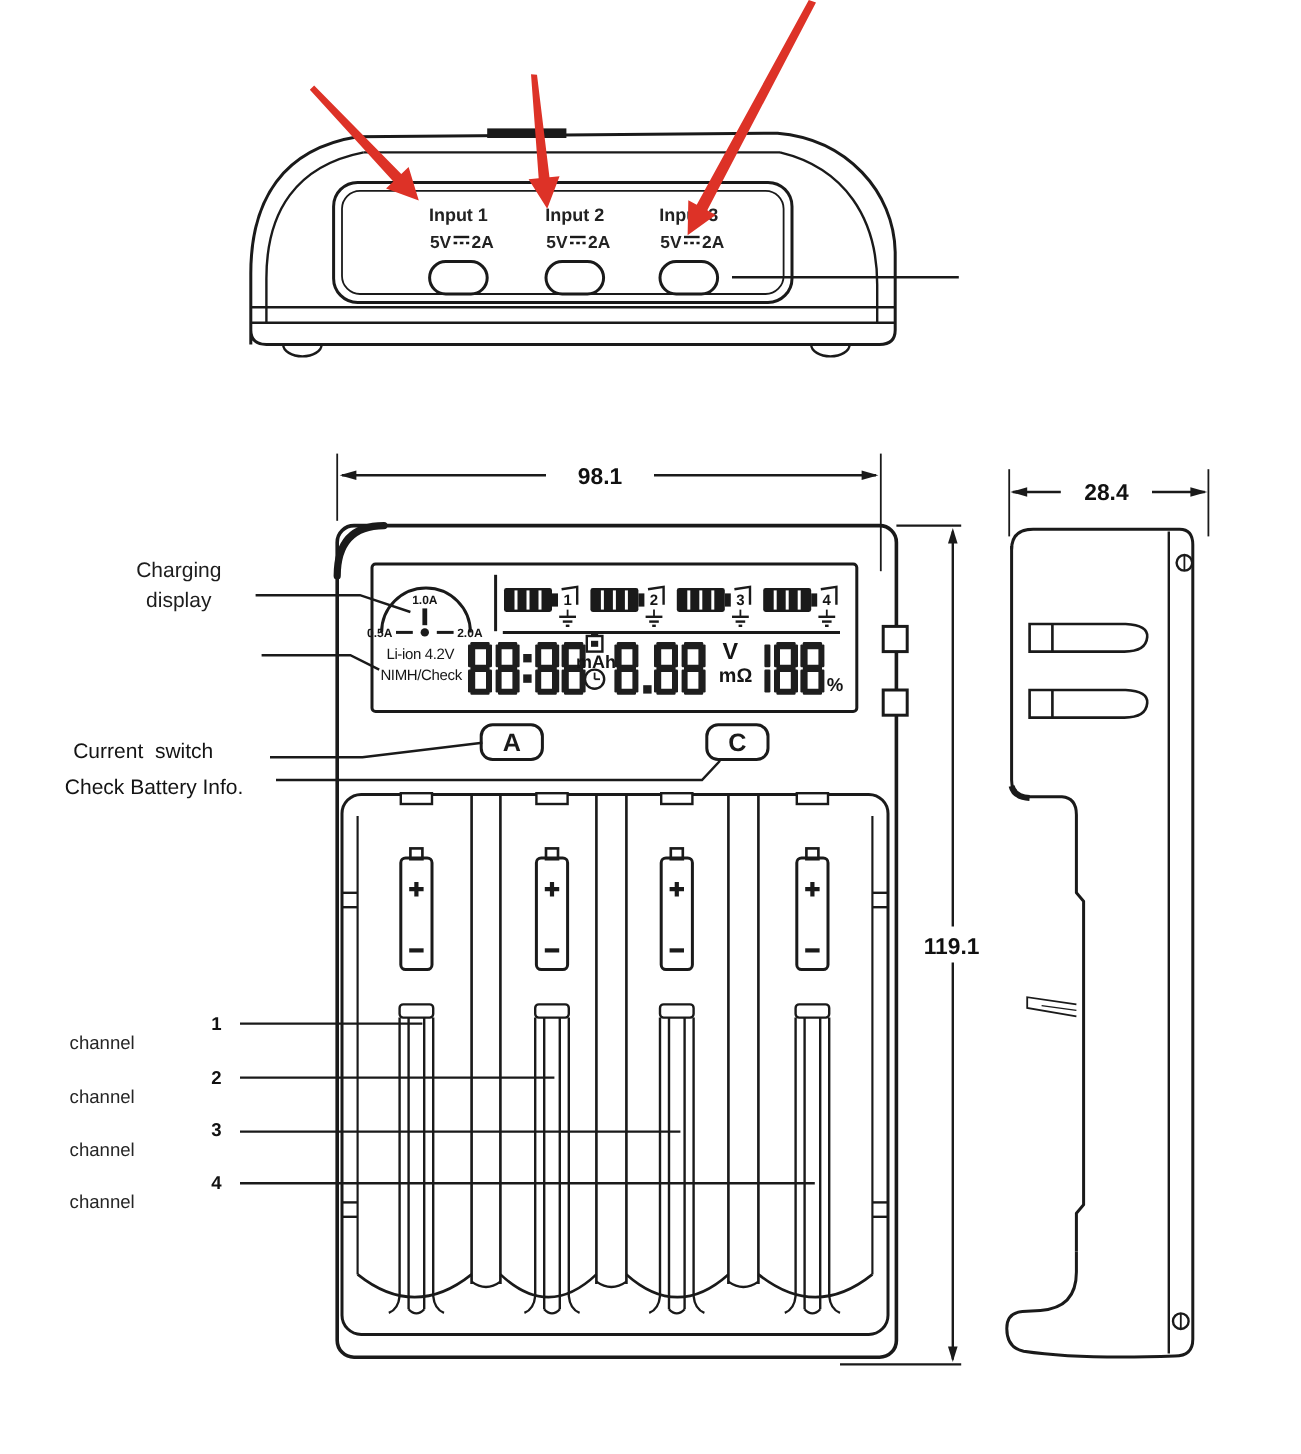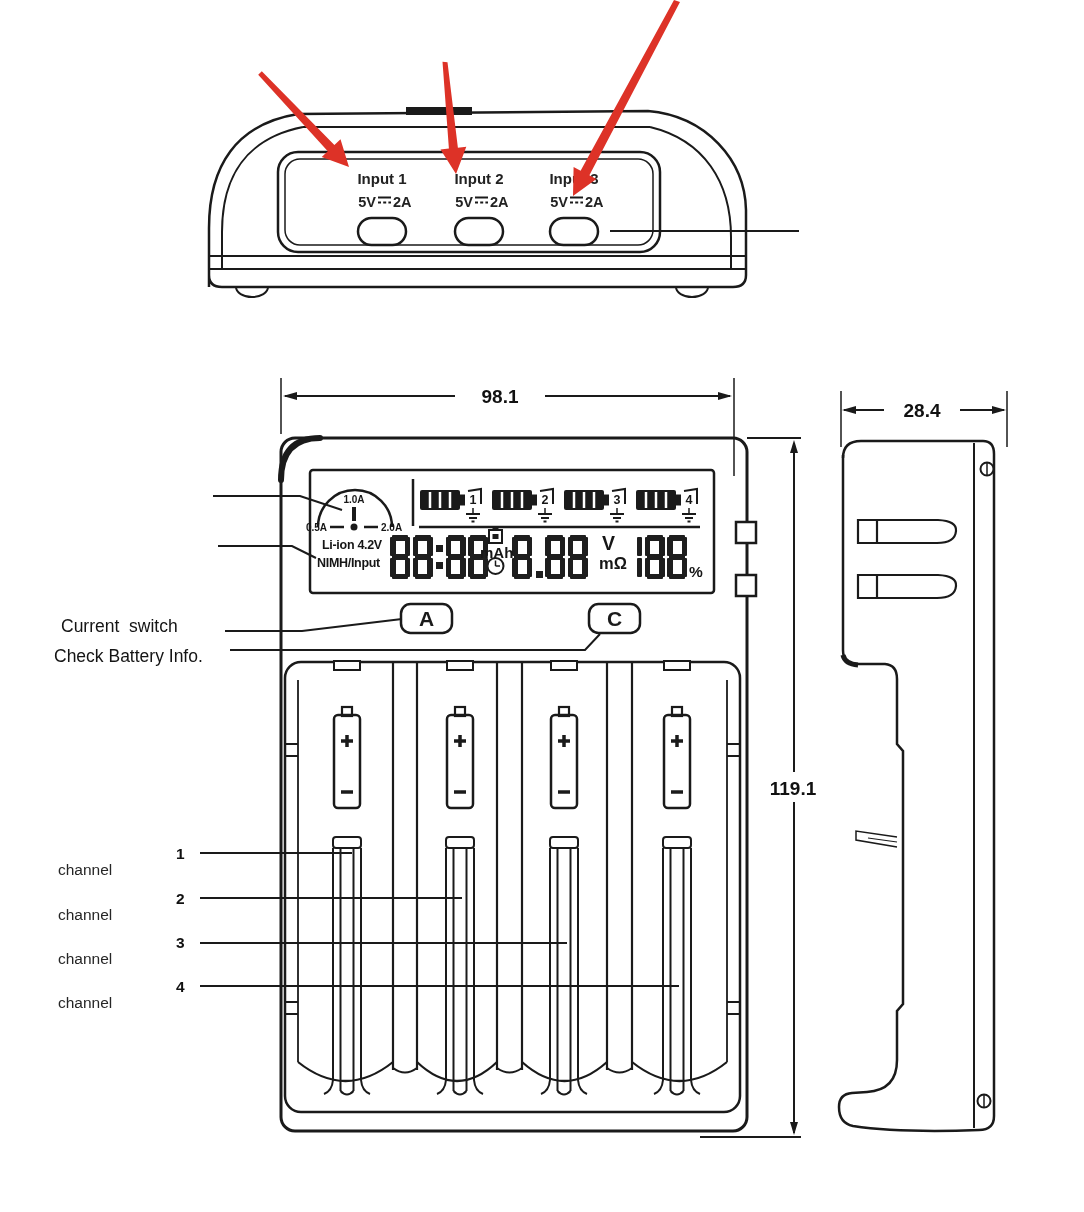--- a/index.html
+++ b/index.html
@@ -9,21 +9,21 @@
   .abs{position:absolute;}
   .note{left:806px;top:138px;font-size:19px;line-height:26px;letter-spacing:-0.2px;color:#0e0e0e;}
   .note .b{font-weight:700;}
   .co-charging{left:94px;top:463px;width:110px;text-align:center;font-size:17.5px;line-height:25px;color:#1d1d1d;}
   .co-timecap{left:54px;top:537px;font-size:14.5px;line-height:23px;font-weight:700;color:#1d1d1d;}
   .co-current{left:61px;top:616px;font-size:17.5px;color:#141414;white-space:pre;}
   .co-check{left:54px;top:646px;font-size:17.5px;color:#141414;}
   .ch-row{left:0;top:0;height:18px;font-size:15.5px;color:#262626;}
   .ch-row .lbl{position:absolute;left:58px;margin-top:16px;}
   .ch-row .num{position:absolute;left:176px;font-weight:700;color:#111;}
-  .lcd-chem{font-size:12.5px;font-weight:700;color:#161616;letter-spacing:-0.3px;}
+  .lcd-chem{font-size:12.5px;font-weight:400;color:#161616;letter-spacing:-0.3px;}
   .lcd-small{font-weight:700;color:#161616;}
   
   .sseg{position:absolute;display:flex;align-items:flex-end;gap:2.5px;height:44px;}
   .sd{position:relative;width:20px;height:44px;}
   .sd.narrow{width:11px;}
   .sg{position:absolute;background:#1e1e1e;border-radius:1px;}
   .sg.a{left:2px;right:2px;top:0;height:5.5px;}
   .sg.b{right:0;top:2px;width:5.5px;height:calc(50% - 3px);}
   .sg.c{right:0;bottom:2px;width:5.5px;height:calc(50% - 3px);}
   .sg.d{left:2px;right:2px;bottom:0;height:5.5px;}
@@ -361,20 +361,24 @@
       <path d="M230,650 L585,650 L600,634"></path>
       <line x1="200" y1="853" x2="352" y2="853"></line>
       <line x1="200" y1="898" x2="462" y2="898"></line>
       <line x1="200" y1="943" x2="567" y2="943"></line>
       <line x1="200" y1="986" x2="679" y2="986"></line>
     </g>
   </g>
 </svg>
 
 
+<div class="abs co-charging">
+  <div>Charging</div>
+  <div>display</div>
+</div>
 <div class="abs co-current">Current  switch</div>
 <div class="abs co-check">Check Battery Info.</div>
 
 <div class="abs ch-row" style="top:845px;">
   <span class="lbl">channel</span>
       <span class="num">1</span>
 </div>
 <div class="abs ch-row" style="top:890px;">
   <span class="lbl">channel</span>
       <span class="num">2</span>
@@ -382,21 +386,21 @@
 <div class="abs ch-row" style="top:934px;">
   <span class="lbl">channel</span>
       <span class="num">3</span>
 </div>
 <div class="abs ch-row" style="top:978px;">
   <span class="lbl">channel</span>
       <span class="num">4</span>
 </div>
 
 <div class="abs lcd-chem" style="left:322px;top:538px;">Li-ion 4.2V</div>
-<div class="abs lcd-chem" style="left:317px;top:556px;">NIMH/Input</div>
+<div class="abs lcd-chem" style="left:317px;top:556px;">NIMH/Check</div>
 
 <div class="sseg" style="left:390px;top:535px;">
       <span class="sd">
         <b class="sg a"></b>
         <b class="sg b"></b>
         <b class="sg c"></b>
         <b class="sg d"></b>
         <b class="sg e"></b>
         <b class="sg f"></b>
         <b class="sg g"></b>

